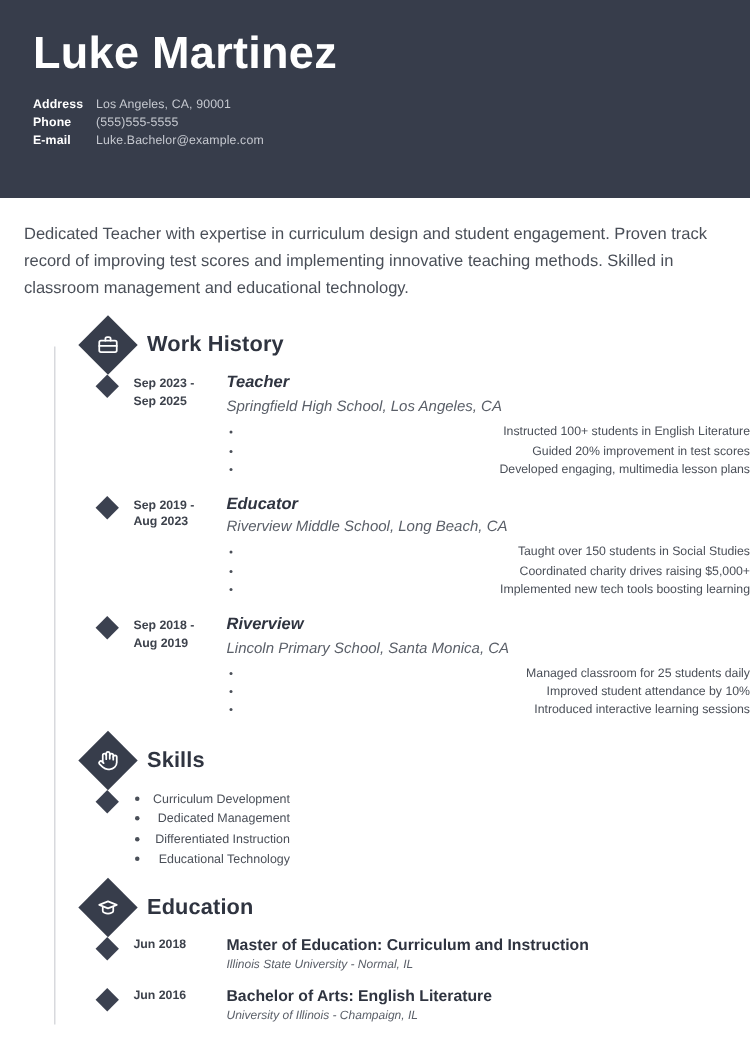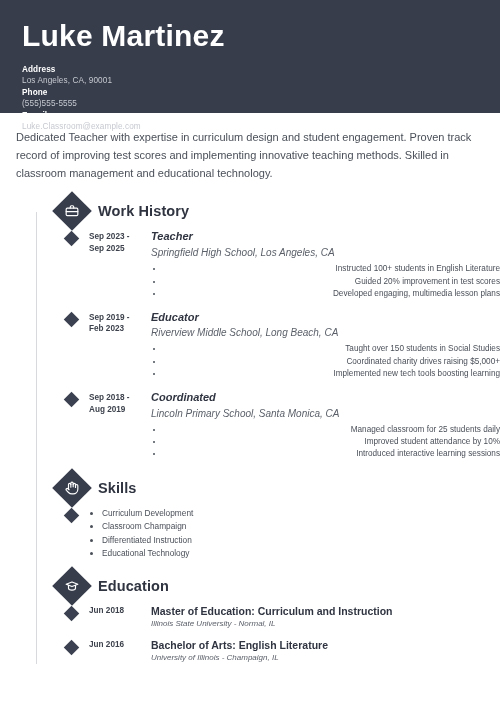--- a/index.html
+++ b/index.html
@@ -14,36 +14,35 @@
     color: #41464f;
     overflow: hidden;
     position: relative;
   }
 
   
   .header {
     background: #373d4b;
     padding: 18px 20px 14px 22px;
     box-sizing: border-box;
-    height: 113px;
+    height: 132px;
   }
   .name {
     color: #ffffff;
     font-size: 30px;
     font-weight: bold;
     letter-spacing: 0.2px;
     line-height: 1.05;
     margin: 2px 0 12px 0;
   }
   .contact-row {
     display: flex;
     align-items: baseline;
     line-height: 1.35;
     margin-bottom: 1px;
-    flex-direction: column;
   }
   .contact-label {
     color: #ffffff;
     font-size: 8.2px;
     font-weight: bold;
     min-width: 42px;
     letter-spacing: 0.1px;
   }
   .contact-value {
     color: #c6c9d0;
@@ -168,20 +167,21 @@
   .skills-entry {
     position: relative;
     display: flex;
     margin-bottom: 8px;
   }
   .skills-list {
     margin: 0;
     margin-left: 53px;
     padding-left: 13px;
     list-style: disc;
+    text-align: right;
   }
   .skills-list li {
     font-size: 8.3px;
     color: #4a4f58;
     line-height: 1.62;
   }
 
   
   .edu-entry {
     position: relative;
@@ -220,21 +220,21 @@
   <div class="contact-row">
     <span class="contact-label">Address</span>
     <span class="contact-value">Los Angeles, CA, 90001</span>
   </div>
   <div class="contact-row">
     <span class="contact-label">Phone</span>
     <span class="contact-value">(555)555-5555</span>
   </div>
   <div class="contact-row">
     <span class="contact-label">E-mail</span>
-    <span class="contact-value">Luke.Classroom@example.com</span>
+    <span class="contact-value">Luke.Bachelor@example.com</span>
   </div>
 </div>
 
 <div class="summary">Dedicated Teacher with expertise in curriculum design and student engagement. Proven track record of improving test scores and implementing innovative teaching methods. Skilled in classroom management and educational technology.</div>
 
 <div class="timeline">
   <div class="timeline-rail"></div>
 
   <div class="section">
     <div class="section-head">
@@ -262,41 +262,41 @@
           <li>Guided 20% improvement in test scores</li>
           <li>Developed engaging, multimedia lesson plans</li>
         </ul>
       </div>
     </div>
 
     <div class="entry">
       <div class="diamond-sm"></div>
       <div class="entry-date">
         <div>Sep 2019 -</div>
-        <div>Feb 2023</div>
+        <div>Aug 2023</div>
       </div>
       <div class="entry-main">
         <div class="entry-title">Educator</div>
         <div class="entry-sub">Riverview Middle School, Long Beach, CA</div>
         <ul class="bullets">
           <li>Taught over 150 students in Social Studies</li>
           <li>Coordinated charity drives raising $5,000+</li>
           <li>Implemented new tech tools boosting learning</li>
         </ul>
       </div>
     </div>
 
     <div class="entry">
       <div class="diamond-sm"></div>
       <div class="entry-date">
         <div>Sep 2018 -</div>
         <div>Aug 2019</div>
       </div>
       <div class="entry-main">
-        <div class="entry-title">Coordinated</div>
+        <div class="entry-title">Riverview</div>
         <div class="entry-sub">Lincoln Primary School, Santa Monica, CA</div>
         <ul class="bullets">
           <li>Managed classroom for 25 students daily</li>
           <li>Improved student attendance by 10%</li>
           <li>Introduced interactive learning sessions</li>
         </ul>
       </div>
     </div>
   </div>
 
@@ -310,21 +310,21 @@
           <path d="M18 8a2 2 0 1 1 4 0v6a8 8 0 0 1-8 8h-2c-2.8 0-4.5-.86-5.99-2.34l-3.6-3.6a2 2 0 0 1 2.83-2.82L7 15"></path>
         </svg>
       </div>
       <div class="section-title">Skills</div>
     </div>
 
     <div class="skills-entry">
       <div class="diamond-sm"></div>
       <ul class="skills-list">
         <li>Curriculum Development</li>
-        <li>Classroom Champaign</li>
+        <li>Dedicated Management</li>
         <li>Differentiated Instruction</li>
         <li>Educational Technology</li>
       </ul>
     </div>
   </div>
 
   <div class="section">
     <div class="section-head">
       <div class="diamond-lg">
         <svg width="14" height="14" viewBox="0 0 24 24" fill="none" stroke="#ffffff" stroke-width="2" stroke-linecap="round" stroke-linejoin="round">

